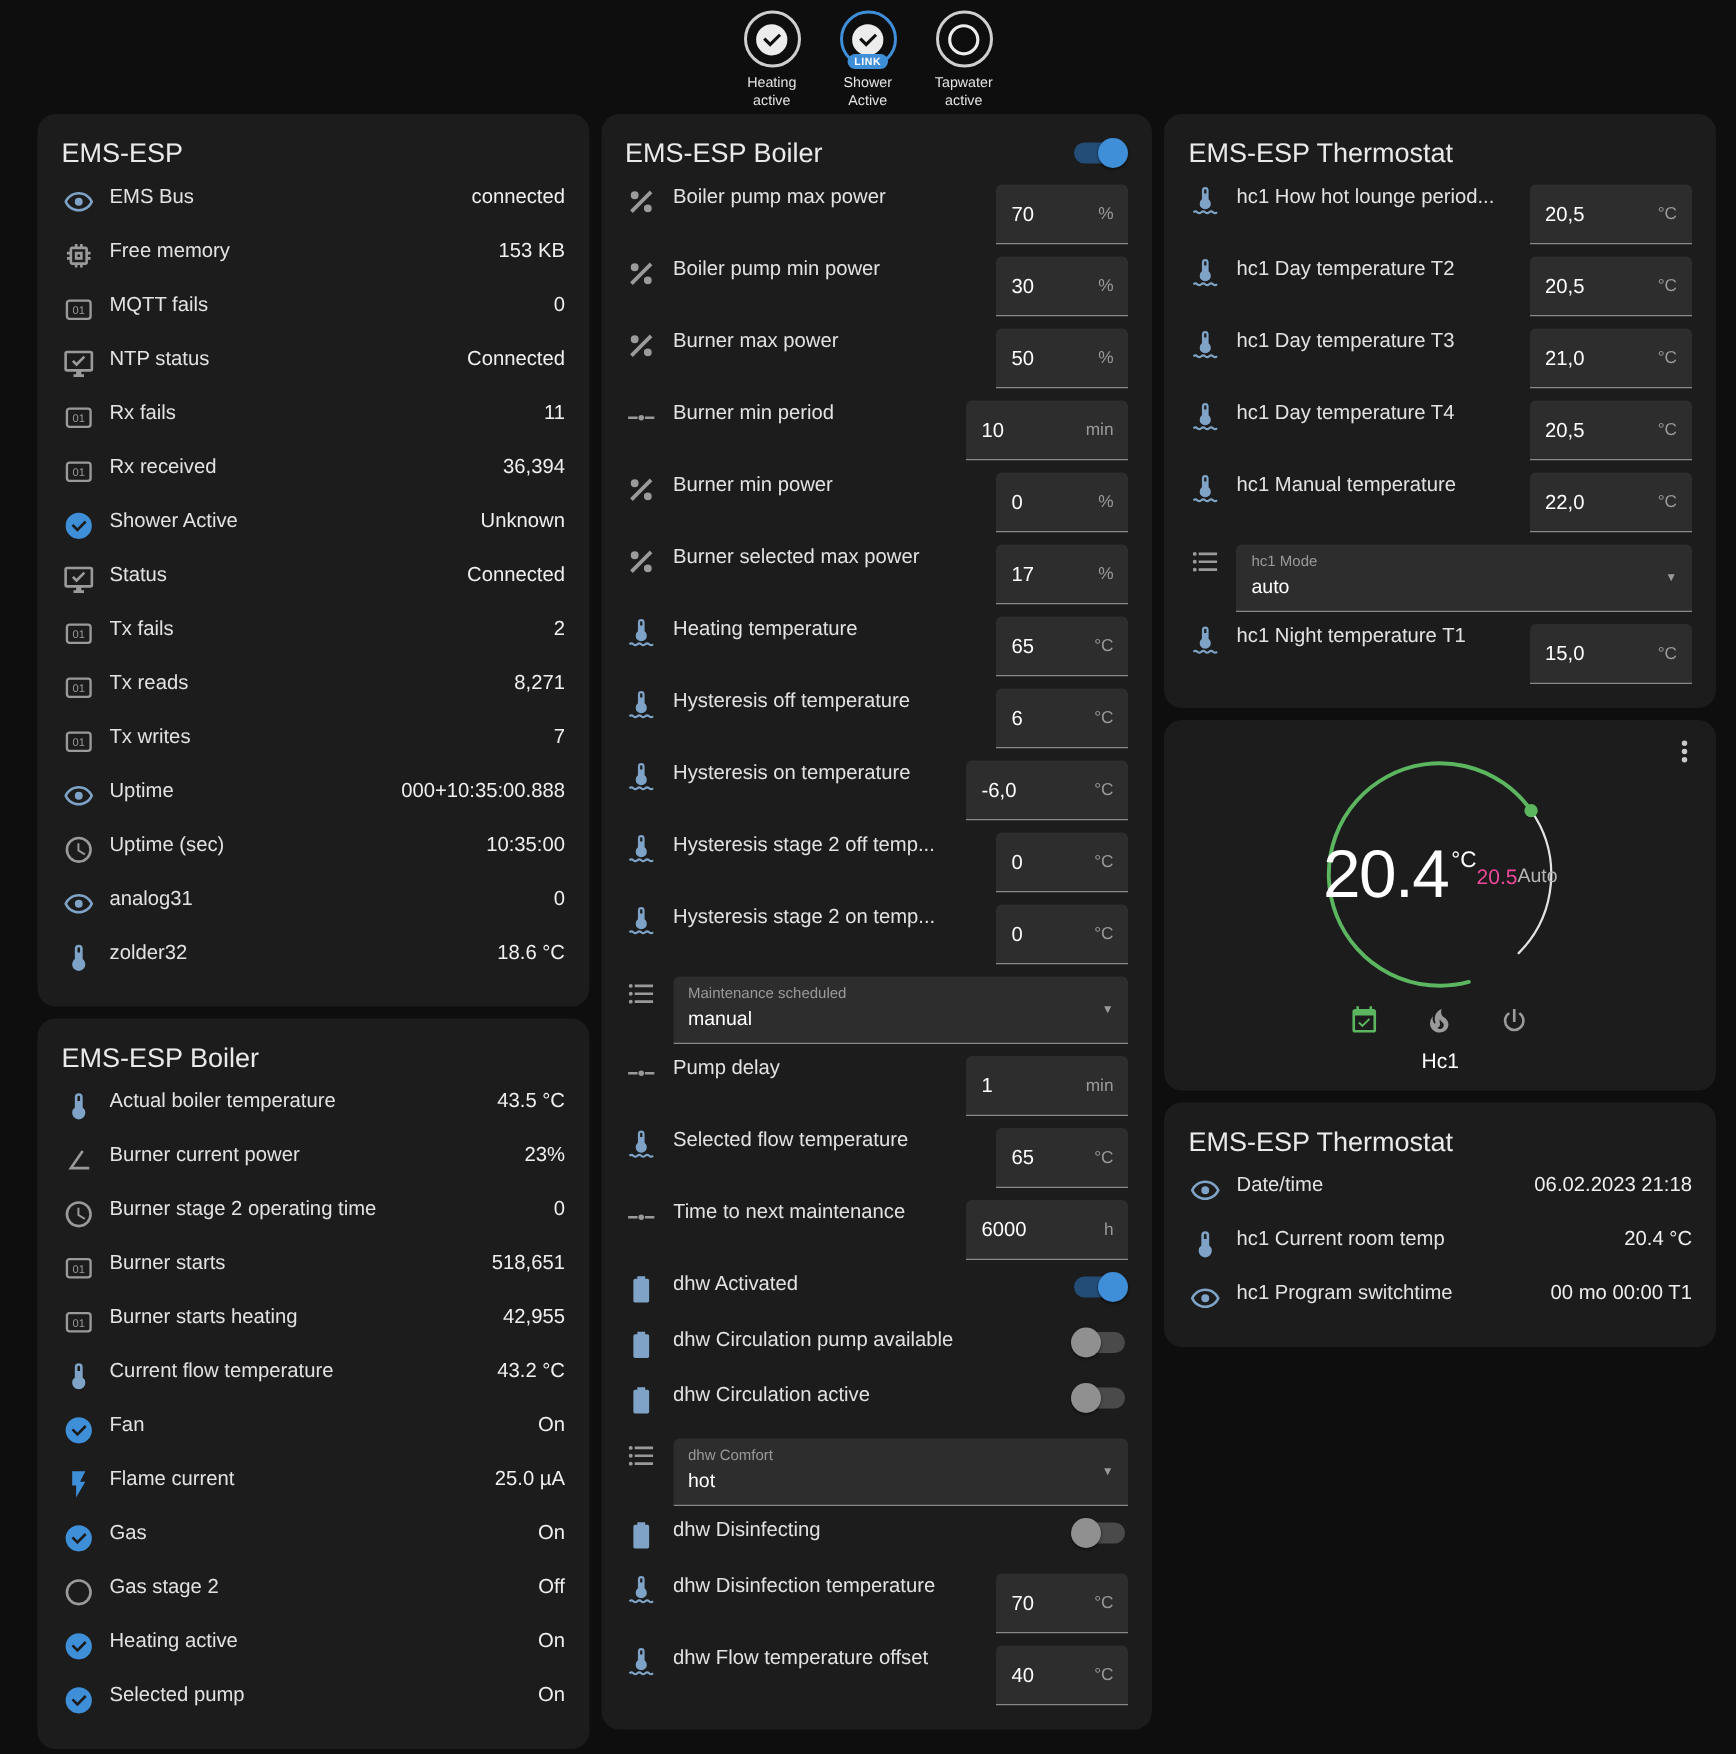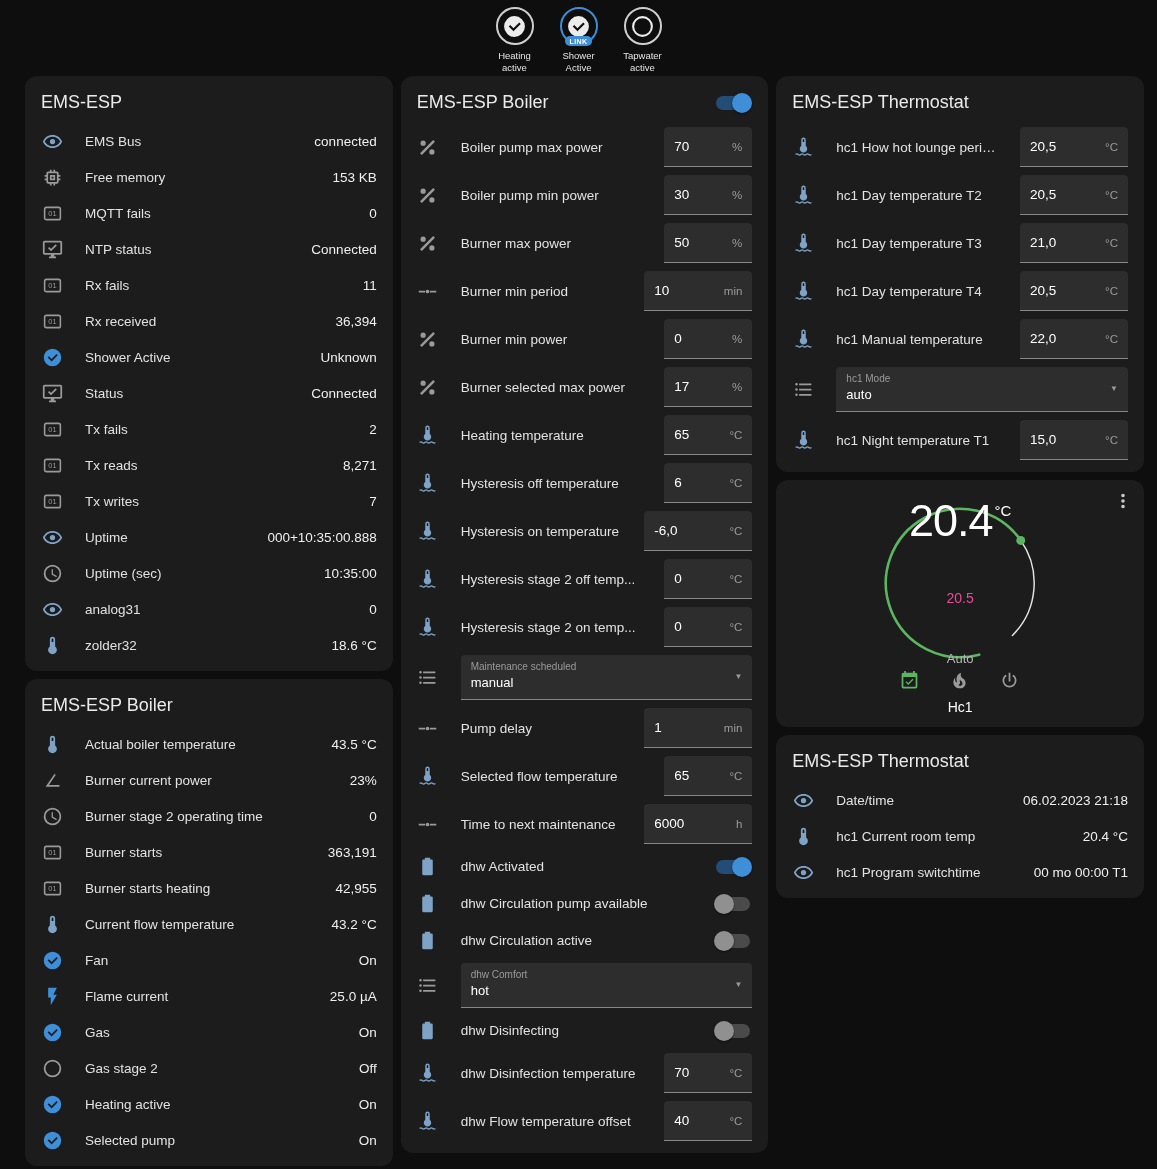--- a/index.html
+++ b/index.html
@@ -11,24 +11,24 @@
   .badge-circle{width:38px;height:38px;border-radius:50%;border:2px solid #cfcfcf;display:flex;align-items:center;justify-content:center}
   .badge-circle.blue{border-color:var(--accent)}
   .badge-circle svg{width:25px;height:25px;fill:#ececec}
   .badge-tag{position:absolute;top:29px;left:50%;transform:translateX(-50%);background:var(--accent);color:#fff;
     font-size:7px;font-weight:700;padding:1.5px 5px;border-radius:7px;letter-spacing:.4px}
   .badge-label{margin-top:5px;font-size:9.5px;line-height:1.3;text-align:center;color:#e4e4e4}
   
   .columns{display:flex;gap:8px;padding:4px 13px 0 25px;align-items:flex-start}
   .col{flex:1;display:flex;flex-direction:column;gap:8px;min-width:0}
   .card{background:var(--card,#1c1c1c);border-radius:12px;padding-bottom:8px;overflow:hidden}
-  .card-head{display:flex;align-items:center;justify-content:space-between;padding:16px 16px 10px}
+  .card-head{display:flex;justify-content:space-between;padding:16px 16px 10px}
   .card-title{font-size:18px;font-weight:400;color:#eaeaea}
   
-  .row{display:flex;align-items:center;padding:0 16px;gap:22px}
+  .row{display:flex;padding:0 16px;gap:10px}
   .row.sensor{height:36px;cursor:pointer}
   .row.num{min-height:48px}
   .row.tog{min-height:37px}
   .row.sel{min-height:53px}
   .icon{width:22px;height:22px;flex:0 0 22px;display:flex;align-items:center;justify-content:center}
   .icon svg{width:21px;height:21px;fill:currentColor}
   .icon.gray{color:#9a9a9a}
   .icon.slate{color:var(--slate)}
   .icon.blue{color:var(--accent)}
   .label{flex:1;font-size:13.5px;color:#e2e2e2;white-space:nowrap;overflow:hidden;text-overflow:ellipsis}
@@ -53,21 +53,21 @@
   .caret{position:absolute;right:10px;top:17px;color:#9a9a9a;font-size:8px}
   
   .gauge-card{position:relative;padding:8px 0 12px;display:flex;flex-direction:column;align-items:center}
   .dots{position:absolute;top:10px;right:8px;width:24px;height:24px;cursor:pointer}
   .dots svg{width:22px;height:22px;fill:#c9c9c9}
   .gauge-wrap{position:relative;width:178px;height:172px;margin-top:6px}
   .gauge-wrap svg{width:178px;height:178px;display:block}
   .arc-bg{stroke:#e3e3e3;stroke-width:2;fill:none;stroke-linecap:round}
   .arc-green{stroke:var(--green);stroke-width:3.5;fill:none;stroke-linecap:round}
   .dial-knob{fill:var(--green)}
-  .gauge-center{position:absolute;inset:0;display:flex;flex-direction:column;align-items:center;justify-content:space-between;padding-top:4px;pointer-events:none}
+  .gauge-center{position:absolute;inset:0;display:flex;align-items:center;justify-content:center;padding-top:4px;pointer-events:none}
   .gauge-temp{font-size:45px;color:#fff;letter-spacing:-1px;line-height:1}
   .gauge-unit{font-size:15px;position:relative;top:-20px;margin-left:2px;letter-spacing:0}
   .gauge-target{font-size:14px;margin-top:4px;color:#ec4899}
   .gauge-mode{font-size:13px;color:#b5b5b5;margin-top:3px}
   .gauge-modes{display:flex;gap:28px;margin-top:4px}
   .gicon{width:22px;height:22px;color:#9a9a9a;cursor:pointer}
   .gicon svg{width:21px;height:21px;fill:currentColor}
   .gicon.green{color:var(--green)}
   .gauge-name{margin-top:7px;font-size:14px;color:#ffffff}
 </style>
@@ -288,21 +288,21 @@
             <span class="value">0</span>
           </div>
           <div class="row sensor">
             <span class="icon gray">
               <svg viewBox="0 0 24 24">
                 <rect x="3" y="5" width="18" height="14" rx="2" fill="none" stroke="currentColor" stroke-width="1.8"></rect>
                 <text x="12" y="15.3" font-size="8.5" text-anchor="middle" fill="currentColor">01</text>
               </svg>
             </span>
             <span class="label">Burner starts</span>
-            <span class="value">363,191</span>
+            <span class="value">518,651</span>
           </div>
           <div class="row sensor">
             <span class="icon gray">
               <svg viewBox="0 0 24 24">
                 <rect x="3" y="5" width="18" height="14" rx="2" fill="none" stroke="currentColor" stroke-width="1.8"></rect>
                 <text x="12" y="15.3" font-size="8.5" text-anchor="middle" fill="currentColor">01</text>
               </svg>
             </span>
             <span class="label">Burner starts heating</span>
             <span class="value">42,955</span>

